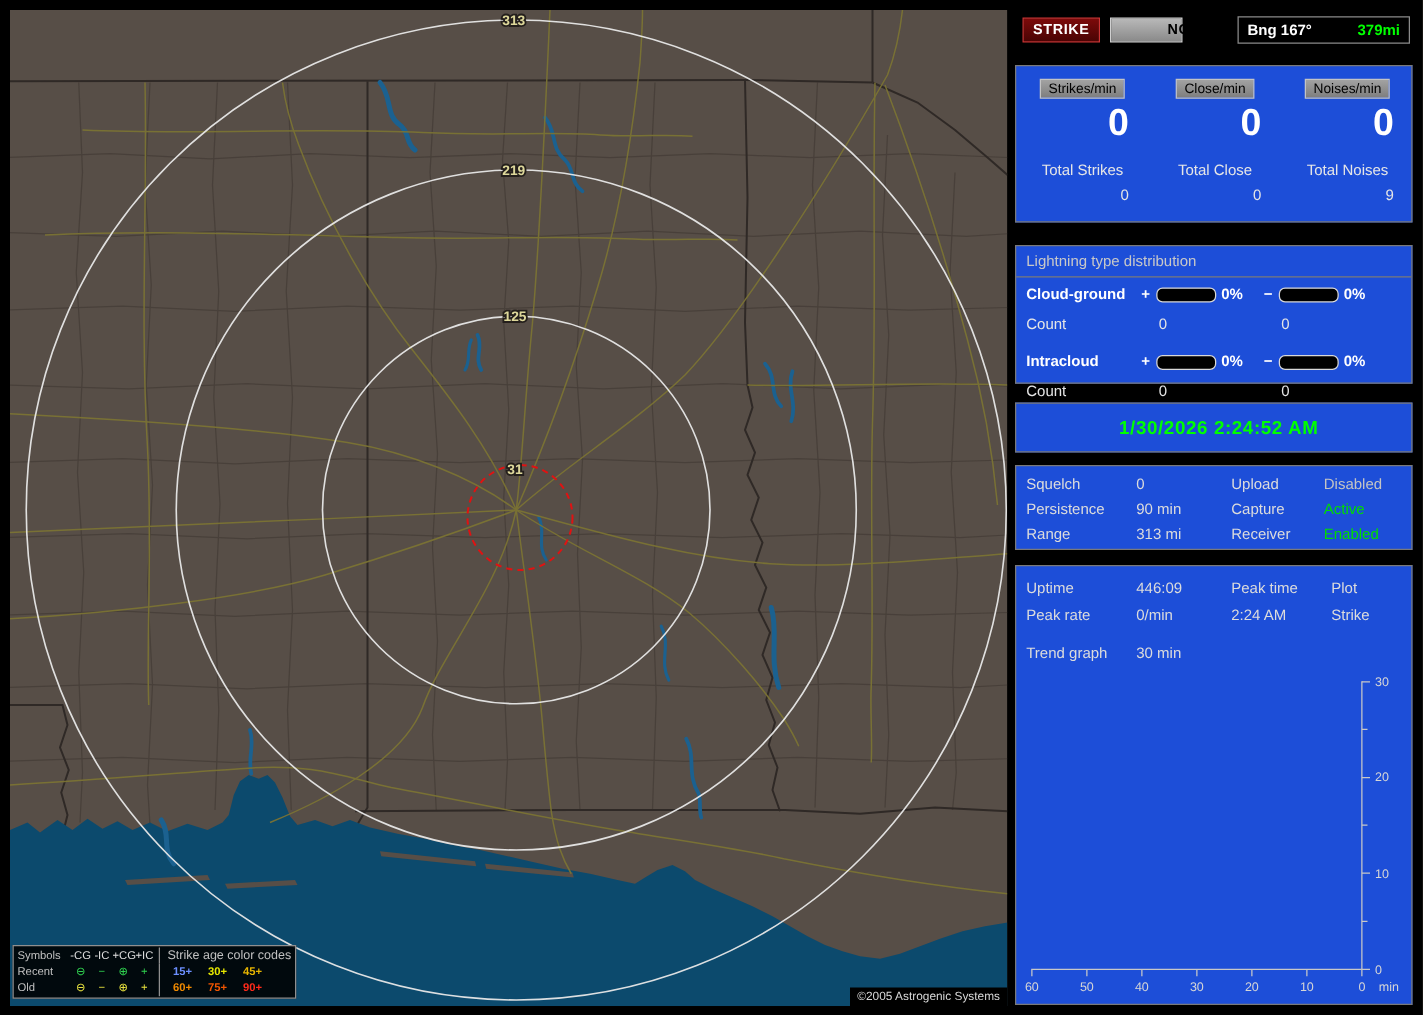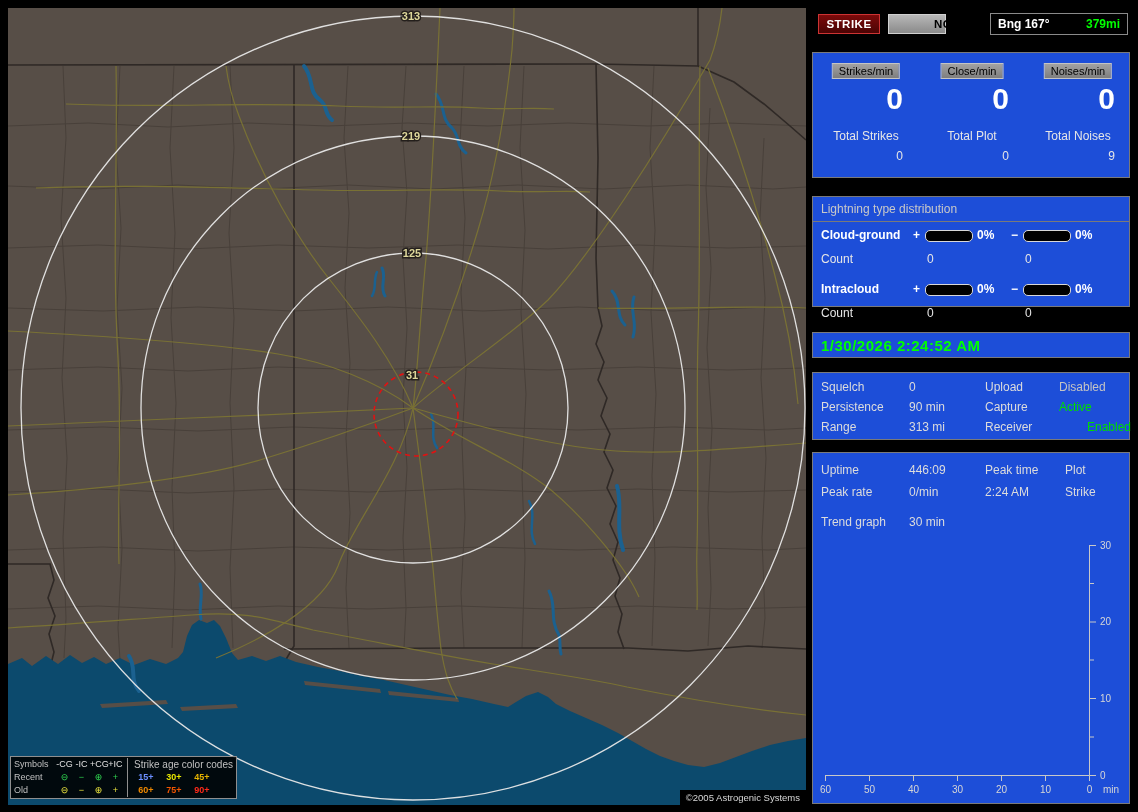--- a/index.html
+++ b/index.html
@@ -43,21 +43,21 @@
 
   #p-dist{top:196px;height:111px;}
   .dist-title{position:absolute;left:8px;top:5px;color:#c8c8c8;}
   .dist-rule{position:absolute;left:0;top:24px;width:100%;border-bottom:1px solid #7a7a7a;}
   .dlabel{position:absolute;font-weight:bold;color:#fff;}
   .dsign{position:absolute;font-weight:bold;color:#fff;}
   .dbar{position:absolute;width:46px;height:10px;border:1px solid #d8d8d8;border-radius:5px;background:#000;}
   .dpct{position:absolute;font-weight:bold;color:#fff;}
   .dcount{position:absolute;color:#e6e6e6;}
 
-  #p-clock{top:332px;height:26px;display:flex;align-items:center;}
+  #p-clock{top:322px;height:40px;display:flex;align-items:center;justify-content:center;}
   #clock-text{margin-left:8px;color:#00ff00;font-weight:bold;font-size:15px;letter-spacing:0.5px;}
 
   #p-settings{top:372px;height:68px;}
   .g-label{position:absolute;color:#dcdcdc;}
   .g-value{position:absolute;color:#dcdcdc;}
   .val-green{color:#00dd00;}
   .val-gray{color:#c4c4c4;}
 
   #p-status{top:452px;height:352px;}
   .trend-chart{position:absolute;left:4px;top:84px;}
@@ -219,21 +219,21 @@
   <div class="panel" id="p-counters">
     <div class="col3 c0">
       <span class="chip">Strikes/min</span>
       <div class="bignum">0</div>
       <div class="tlabel">Total Strikes</div>
       <div class="tvalue">0</div>
     </div>
     <div class="col3 c1">
       <span class="chip">Close/min</span>
       <div class="bignum">0</div>
-      <div class="tlabel">Total Plot</div>
+      <div class="tlabel">Total Close</div>
       <div class="tvalue">0</div>
     </div>
     <div class="col3 c2">
       <span class="chip">Noises/min</span>
       <div class="bignum">0</div>
       <div class="tlabel">Total Noises</div>
       <div class="tvalue">9</div>
     </div>
   </div>
 
@@ -277,21 +277,21 @@
     <span class="g-value val-gray" style="left:246px;top:7px;">Disabled</span>
 
     <span class="g-label" style="left:8px;top:27px;">Persistence</span>
     <span class="g-value" style="left:96px;top:27px;">90 min</span>
     <span class="g-label" style="left:172px;top:27px;">Capture</span>
     <span class="g-value val-green" style="left:246px;top:27px;">Active</span>
 
     <span class="g-label" style="left:8px;top:47px;">Range</span>
     <span class="g-value" style="left:96px;top:47px;">313 mi</span>
     <span class="g-label" style="left:172px;top:47px;">Receiver</span>
-    <span class="g-value val-green" style="left:246px;top:47px;margin-left:28px;">Enabled</span>
+    <span class="g-value val-green" style="left:246px;top:47px;">Enabled</span>
   </div>
 
   <div class="panel" id="p-status">
     <span class="g-label" style="left:8px;top:10px;">Uptime</span>
     <span class="g-value" style="left:96px;top:10px;">446:09</span>
     <span class="g-label" style="left:172px;top:10px;">Peak time</span>
     <span class="g-label" style="left:252px;top:10px;">Plot</span>
 
     <span class="g-label" style="left:8px;top:32px;">Peak rate</span>
     <span class="g-value" style="left:96px;top:32px;">0/min</span>

